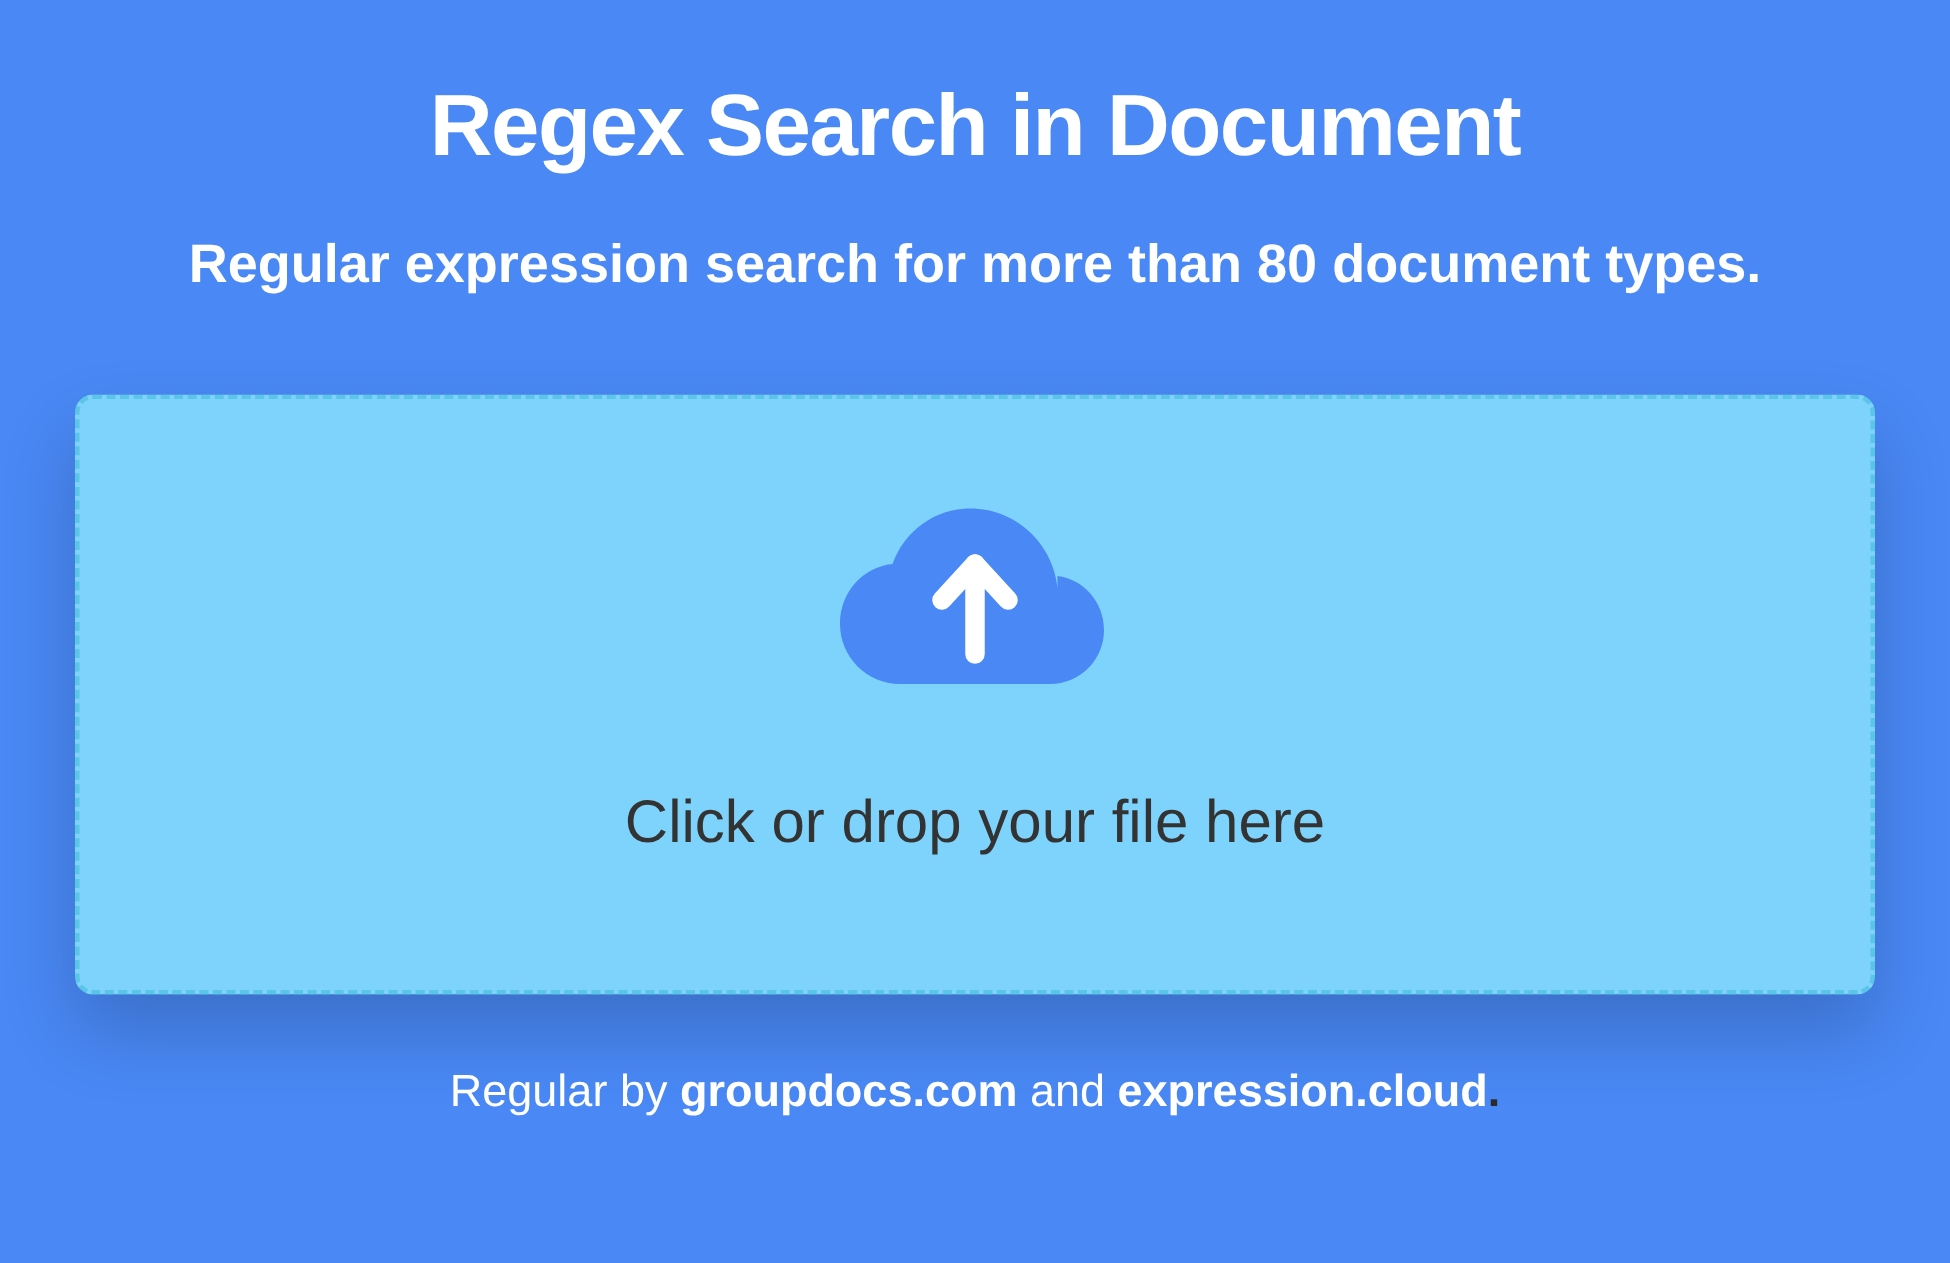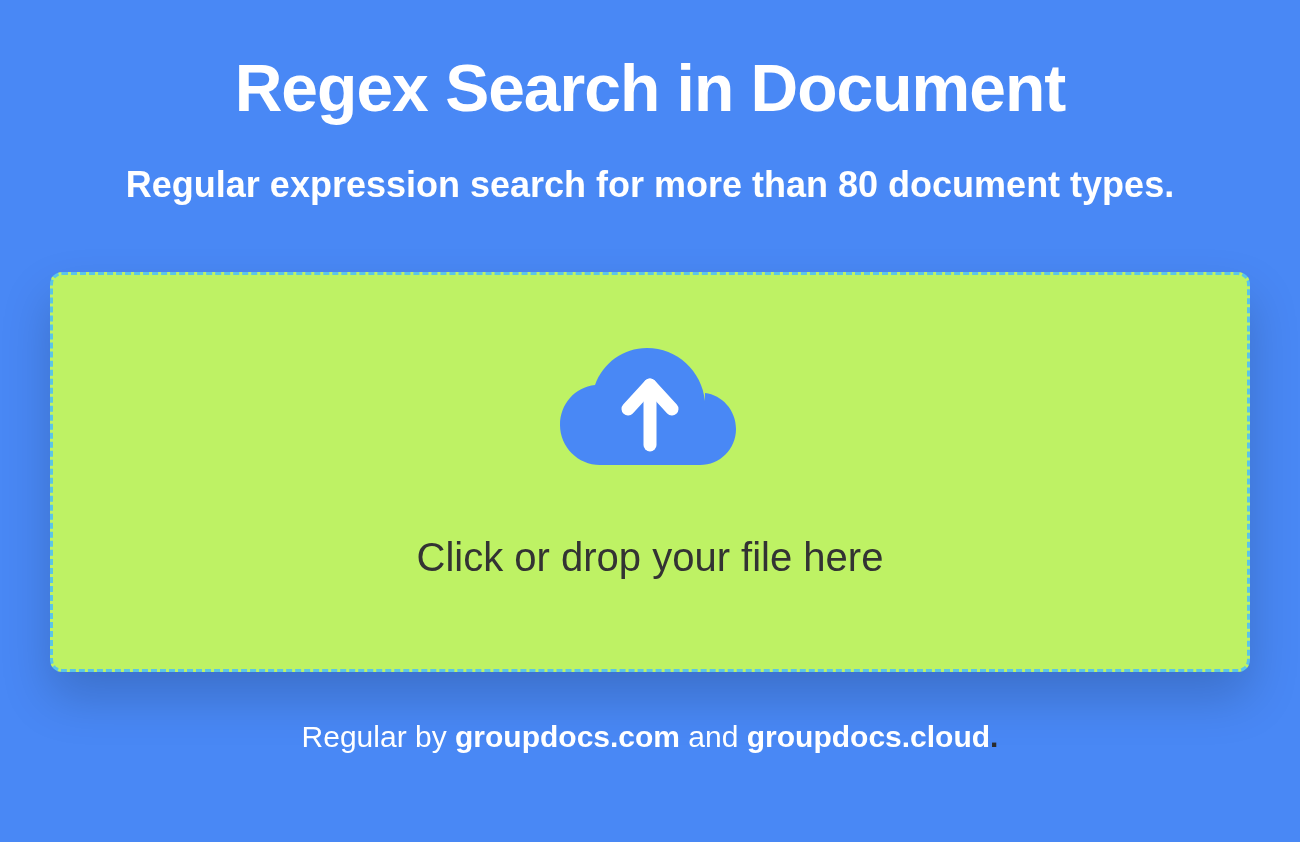--- a/index.html
+++ b/index.html
@@ -12,37 +12,37 @@
       height: 842px;
       background: #4988f5;
       font-family: -apple-system, BlinkMacSystemFont, "Segoe UI", Helvetica, Arial, sans-serif;
       display: flex;
       flex-direction: column;
       align-items: center;
       overflow: hidden;
     }
     .title {
       color: #ffffff;
-      font-size: 66px;
+      font-size: 58px;
       font-weight: 700;
       text-align: center;
       margin-top: 50px;
       letter-spacing: -1px;
     }
     .subtitle {
       color: #ffffff;
       font-size: 36px;
       font-weight: 700;
       text-align: right;
       margin-top: 38px;
     }
     .dropzone {
       width: 1200px;
       height: 400px;
-      background: #bef264;
+      background: #7dd3fc;
       border: 3px dashed #5bc5e8;
       border-radius: 12px;
       margin-top: 66px;
       display: flex;
       flex-direction: column;
       align-items: center;
       justify-content: center;
       box-shadow: 0 25px 50px rgba(0,0,0,0.18);
       cursor: pointer;
     }
@@ -86,14 +86,14 @@
       <g transform="translate(90,80)">
         <line x1="0" y1="-30" x2="0" y2="30" stroke="#ffffff" stroke-width="13" stroke-linecap="round"></line>
         <polyline points="-22,-6 0,-30 22,-6" fill="none" stroke="#ffffff" stroke-width="13" stroke-linecap="round" stroke-linejoin="round"></polyline>
       </g>
     </svg>
   </div>
   <div class="dropzone-text">Click or drop your file here</div>
 </div>
 
 <div class="footer">
-  <span>Regular by </span><span class="bold">groupdocs.com</span><span> and </span><span class="bold">groupdocs.cloud</span><span class="period">.</span>
+  <span>Regular by </span><span class="bold">groupdocs.com</span><span> and </span><span class="bold">expression.cloud</span><span class="period">.</span>
 </div>
 
 </body></html>

